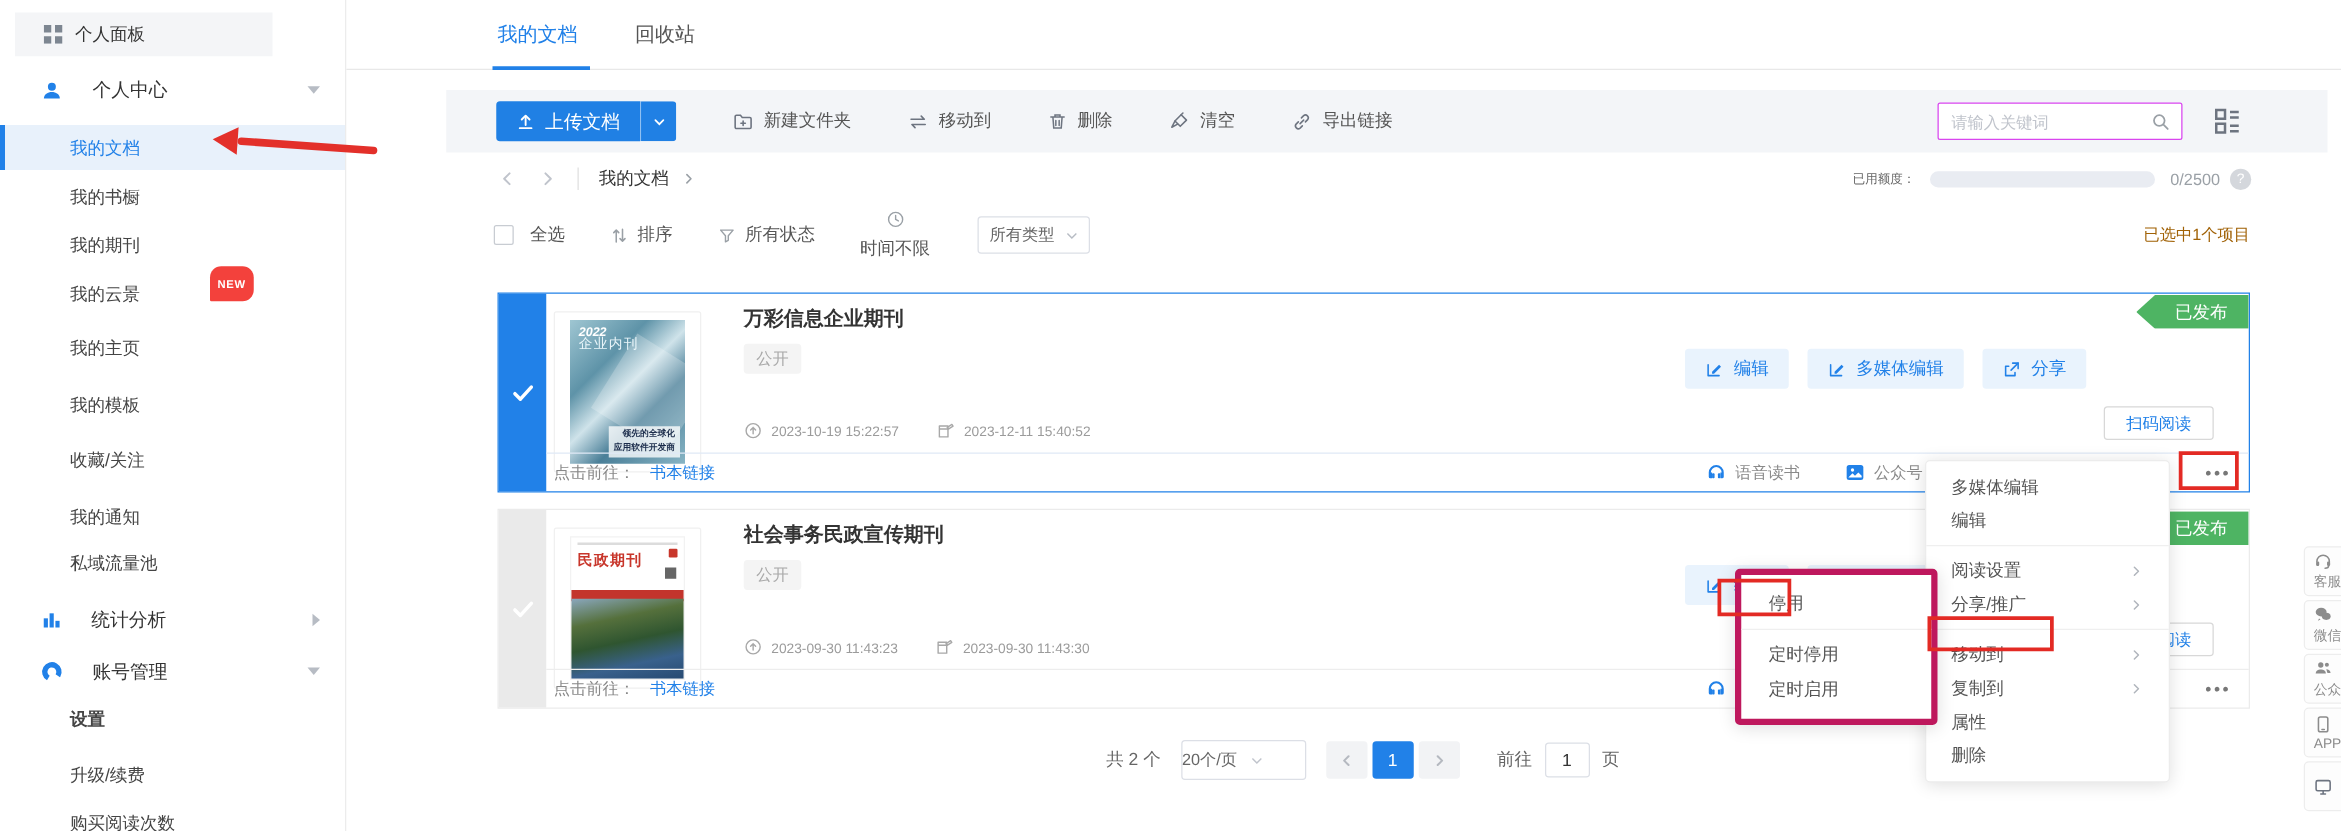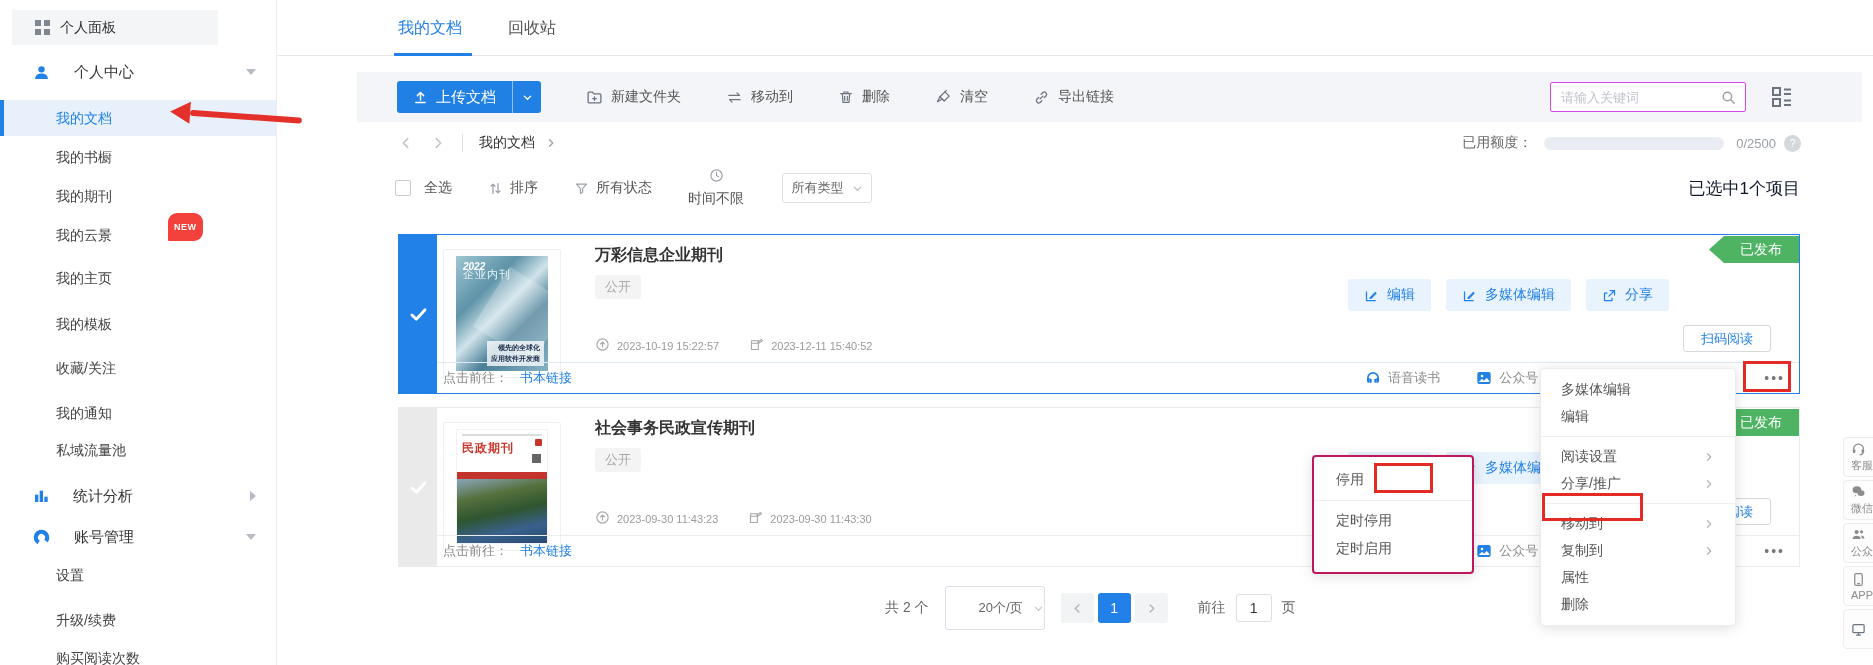--- a/index.html
+++ b/index.html
@@ -36,30 +36,30 @@
   .searchbox input { width:100%; height:100%; border:none; outline:none; padding:0 32px 0 10px; font-size:13px; color:#333; background:transparent; font-family:inherit; }
   .searchbox input::placeholder { color:#c0c4cc; }
   .searchbox .mag { position:absolute; right:8px; top:6px; cursor:pointer; }
   .viewtoggle { margin-left:24px; cursor:pointer; }
 
   .crumbrow { position:absolute; left:0; top:124px; right:0; height:38px; }
   .crumbnav { position:absolute; left:121px; top:0; height:38px; display:flex; align-items:center; }
   .crumb-divider { width:1px; height:18px; background:#e0e0e0; margin:0 16px; }
   .crumb-current { font-size:14px; color:#333; cursor:pointer; }
   .quota { position:absolute; right:72px; top:0; height:38px; display:flex; align-items:center; }
-  .quota-label { font-size:14px; color:#666; }
+  .quota-label { font-size:10px; color:#666; }
   .quota-bar { width:180px; height:13px; background:#e9ecf2; border-radius:7px; margin:0 12px; }
   .quota-value { font-size:13px; color:#9aa0a6; }
   .quota-help { width:17px; height:17px; border-radius:50%; background:#d4d7dc; color:#fff; font-size:11px; display:flex; align-items:center; justify-content:center; margin-left:8px; cursor:pointer; }
 
   .filterrow { position:absolute; left:0; top:170px; right:0; height:36px; display:flex; align-items:center; padding-left:118px; }
   .fcheck { width:16px; height:16px; border:1px solid #c8ccd2; border-radius:2px; background:#fff; cursor:pointer; }
   .flabel { display:flex; align-items:center; gap:7px; font-size:14px; color:#555; cursor:pointer; }
   .ftype { width:90px; height:30px; border:1px solid #dcdfe6; border-radius:3px; background:#fff; display:flex; align-items:center; justify-content:center; gap:8px; font-size:13px; color:#666; cursor:pointer; }
-  .selinfo { position:absolute; right:73px; font-size:17px; color:#0f172a; }
+  .selinfo { position:absolute; right:73px; font-size:13px; color:#a16207; }
 
   
   .card { position:absolute; left:121px; width:1402px; height:160px; background:#fff; display:flex; }
   .card1 { top:234px; border:1px solid #2181e8; }
   .card2 { top:407px; border:1px solid #ebebeb; }
   .strip { width:38px; display:flex; align-items:center; justify-content:center; cursor:pointer; }
   .strip-sel { background:#2181e8; }
   .strip-idle { background:#eaeaea; }
   .cbody { flex:1; position:relative; }
   .thumbbox { position:absolute; left:6px; top:14px; width:118px; height:129px; background:#fff; border:1px solid #f0f0f0; border-radius:2px; display:flex; align-items:center; justify-content:center; cursor:pointer; }
@@ -90,32 +90,32 @@
   .cfooter.f2 { border-top:1px solid #ededed; }
   .goto-label { color:#888; }
   .book-link { color:#2181e8; margin-left:12px; cursor:pointer; }
   .fright { margin-left:auto; display:flex; align-items:center; gap:36px; }
   .fchan { display:flex; align-items:center; gap:7px; color:#8a8a8a; cursor:pointer; }
   .moredots { margin-left:190px; color:#777; font-size:14px; letter-spacing:2px; cursor:pointer; line-height:31px; }
 
   
   .pager { position:absolute; left:608px; top:593px; height:30px; display:flex; align-items:center; }
   .pg-total { font-size:14px; color:#666; margin-right:16px; }
-  .pg-select { width:100px; height:44px; border:1px solid #dcdfe6; border-radius:3px; background:#fff; display:flex; align-items:center; justify-content:flex-end; gap:10px; font-size:13px; color:#666; margin-right:16px; cursor:pointer; }
+  .pg-select { width:100px; height:32px; border:1px solid #dcdfe6; border-radius:3px; background:#fff; display:flex; align-items:center; justify-content:flex-start; gap:10px; font-size:13px; color:#666; margin-right:16px; cursor:pointer; }
   .pg-btn { width:33px; height:30px; background:#f2f3f5; border-radius:3px; display:flex; align-items:center; justify-content:center; margin-right:4px; cursor:pointer; }
   .pg-page { width:33px; height:30px; background:#2181e8; color:#fff; border-radius:3px; display:flex; align-items:center; justify-content:center; font-size:14px; margin-right:4px; cursor:pointer; }
   .pg-goto { font-size:14px; color:#666; margin:0 10px 0 26px; }
   .pg-input { width:36px; height:28px; border:1px solid #dcdfe6; border-radius:3px; text-align:center; font-size:14px; color:#333; outline:none; font-family:inherit; }
   .pg-unit { font-size:14px; color:#666; margin-left:10px; }
 
   
   .ctxmenu { position:absolute; left:1540px; top:368px; width:196px; background:#fff; border:1px solid #ececec; border-radius:4px; box-shadow:0 2px 14px rgba(0,0,0,.13); padding:7px 0; z-index:50; }
   .ctx-item { height:27px; display:flex; align-items:center; justify-content:space-between; padding:0 20px; font-size:14px; color:#555; cursor:pointer; }
   .ctx-div { border-top:1px solid #efefef; margin:6px 0; }
-  .submenu { position:absolute; left:1312px; top:455px; width:162px; background:#fff; border:2px solid #be185d; border-radius:4px; box-shadow:0 2px 14px rgba(0,0,0,.13); padding:9px 0; z-index:55; }
+  .submenu { position:absolute; left:1388px; top:455px; width:162px; background:#fff; border:5px solid #be185d; border-radius:4px; box-shadow:0 2px 14px rgba(0,0,0,.13); padding:9px 0; z-index:55; }
   .sub-item { height:28px; display:flex; align-items:center; padding:0 22px; font-size:14px; color:#555; cursor:pointer; }
   .sub-div { border-top:1px solid #efefef; margin:6px 0; }
 
   
   .redbox { position:absolute; border:3px solid #e32a24; z-index:70; pointer-events:none; }
   .rb-more { left:1743px; top:361px; width:48px; height:31px; }
   .rb-enable { left:1542px; top:493px; width:101px; height:28px; }
   .rb-stop { left:1374px; top:463px; width:59px; height:30px; }
   .red-arrow { position:absolute; left:170px; top:105px; width:132px; height:22px; display:flex; align-items:center; transform:rotate(4deg); z-index:80; pointer-events:none; }
   .ra-head { width:0; height:0; border-top:11px solid transparent; border-bottom:11px solid transparent; border-right:20px solid #e3302a; }
@@ -184,21 +184,21 @@
 
   <div class="side-sec" style="top:525px;">
     <span>
       <svg width="17" height="17" viewBox="0 0 24 24">
           <circle cx="12" cy="12" r="8" fill="none" stroke="#2181e8" stroke-width="6" stroke-dasharray="38 12" transform="rotate(120 12 12)"></circle>
         </svg>
     </span>
     <span>账号管理</span>
     <span class="chev chev-down"></span>
   </div>
-  <div class="side-item" style="top:563px;"><span>设置</span></div>
+  <div class="side-item" style="top:563px;font-weight:bold;"><span>设置</span></div>
   <div class="side-item" style="top:608px;"><span>升级/续费</span></div>
   <div class="side-item" style="top:646px;"><span>购买阅读次数</span></div>
 </aside>
 
 <div class="red-arrow">
   <span class="ra-head"></span>
   <span class="ra-shaft"></span>
 </div>
 
 <div class="main">

